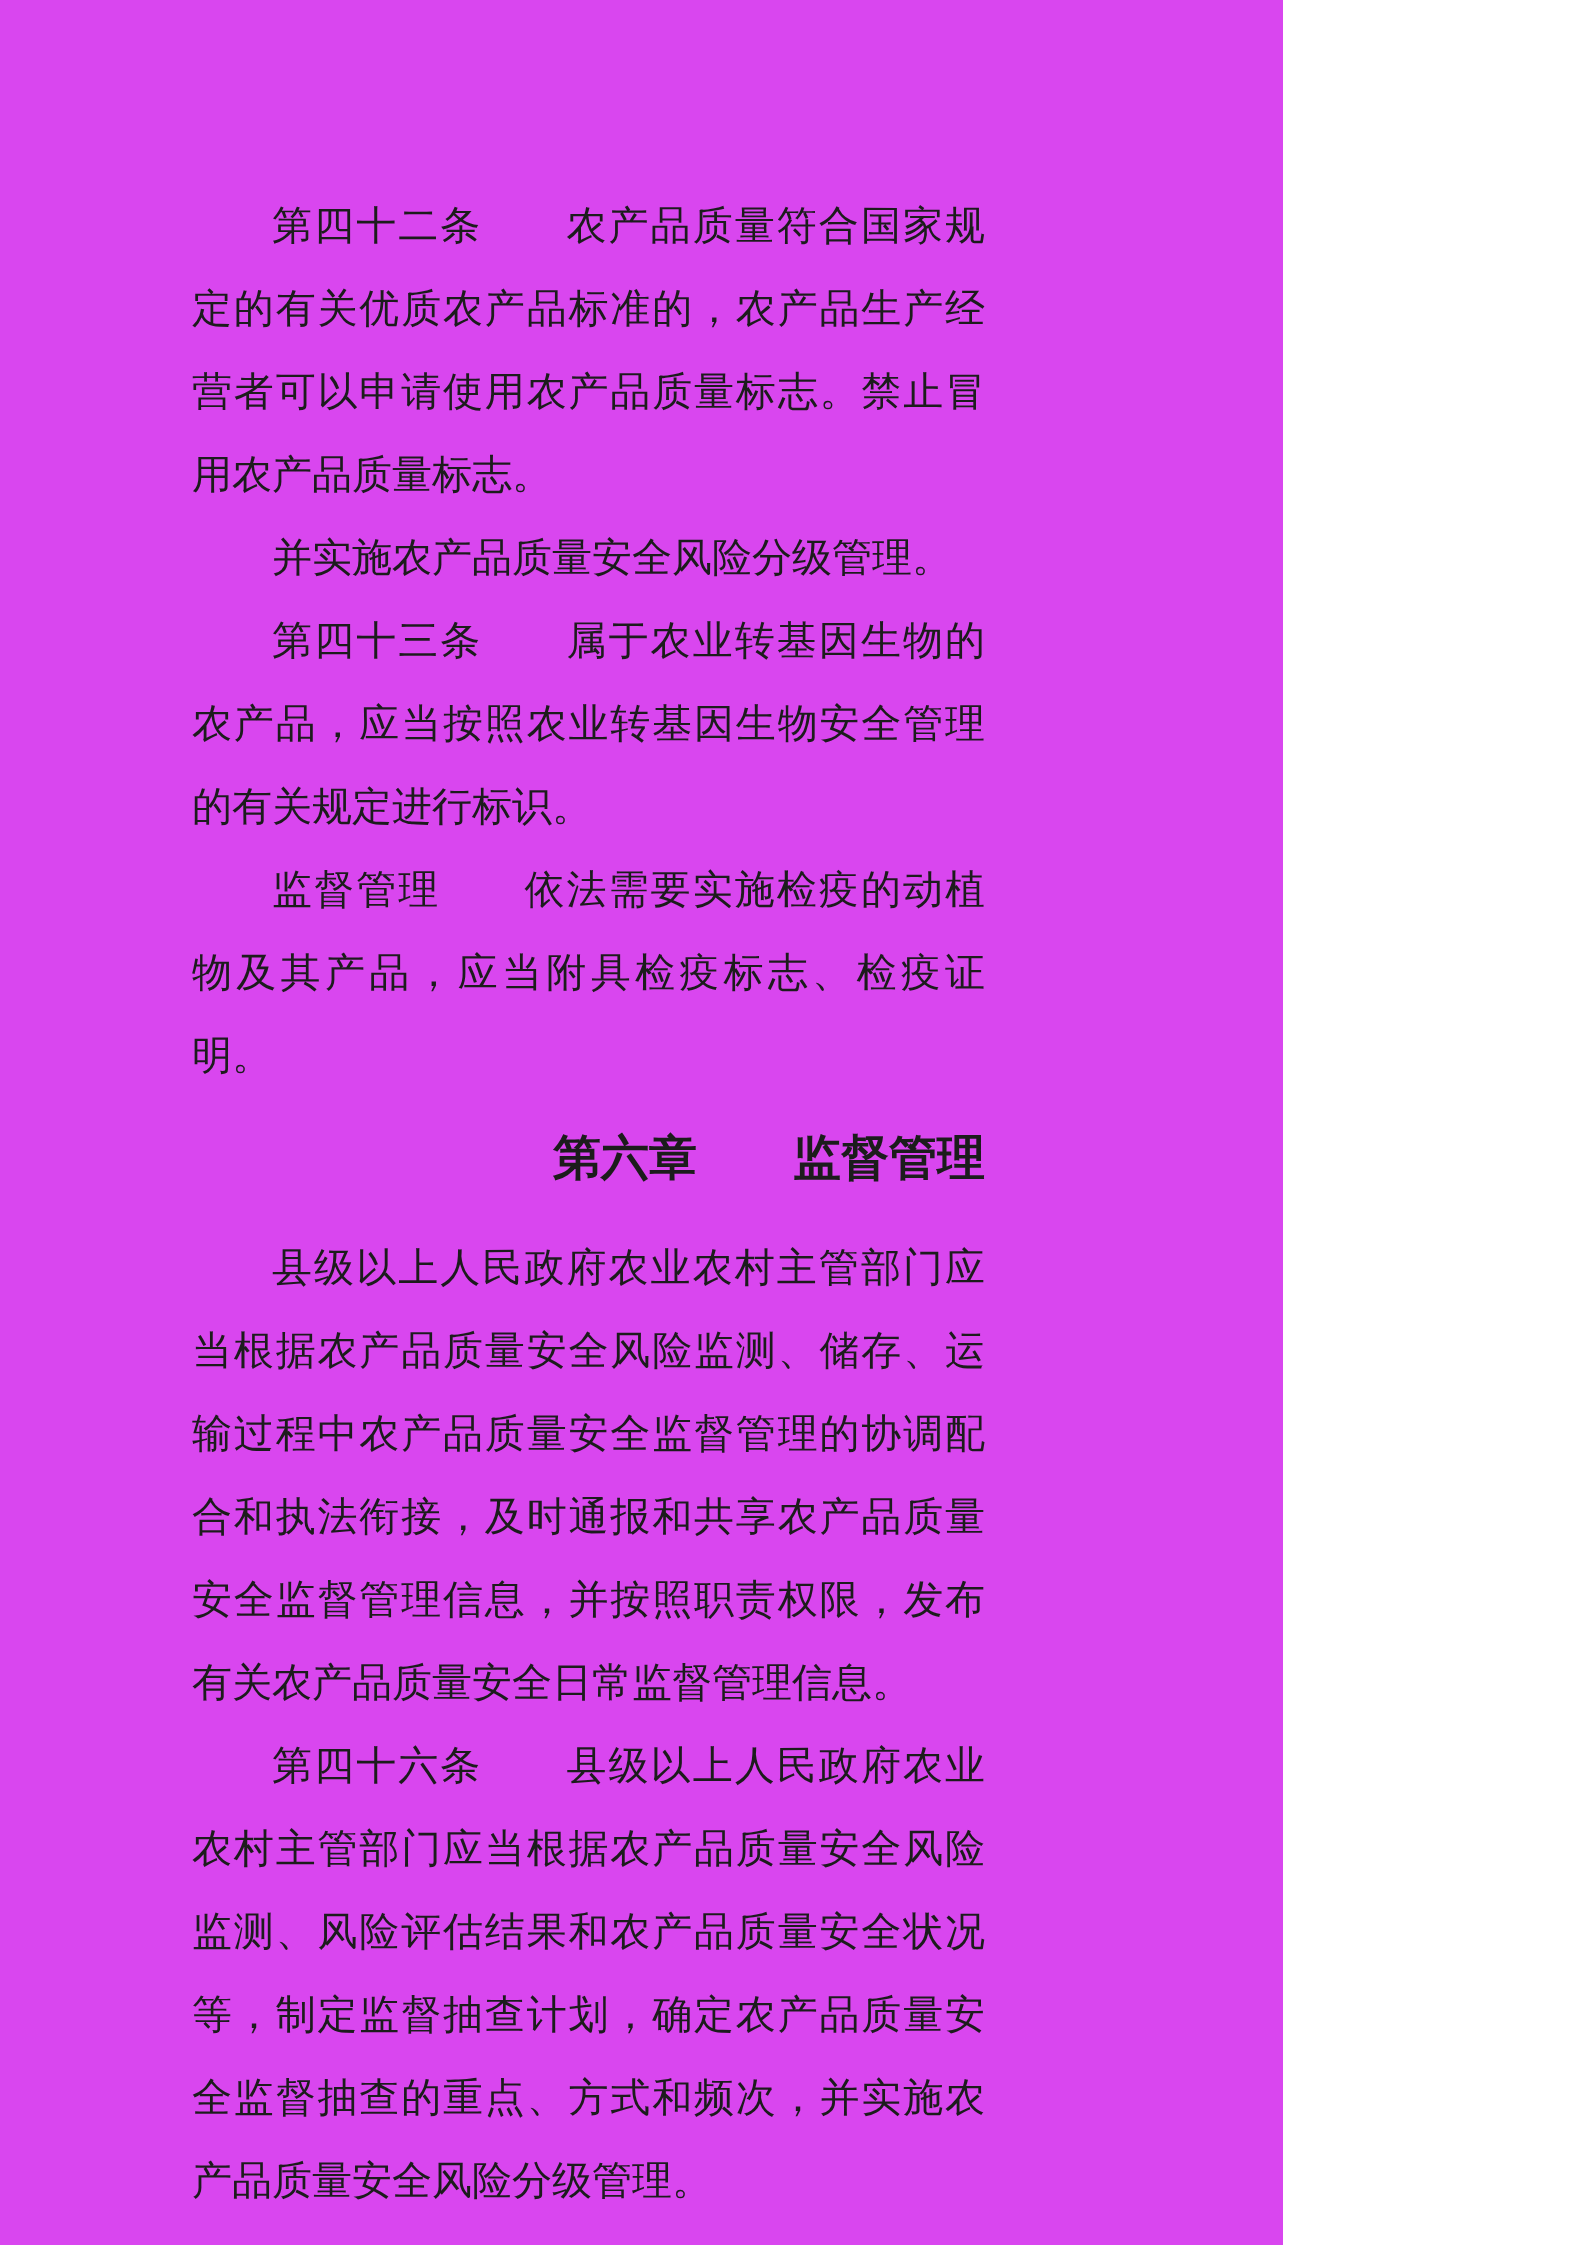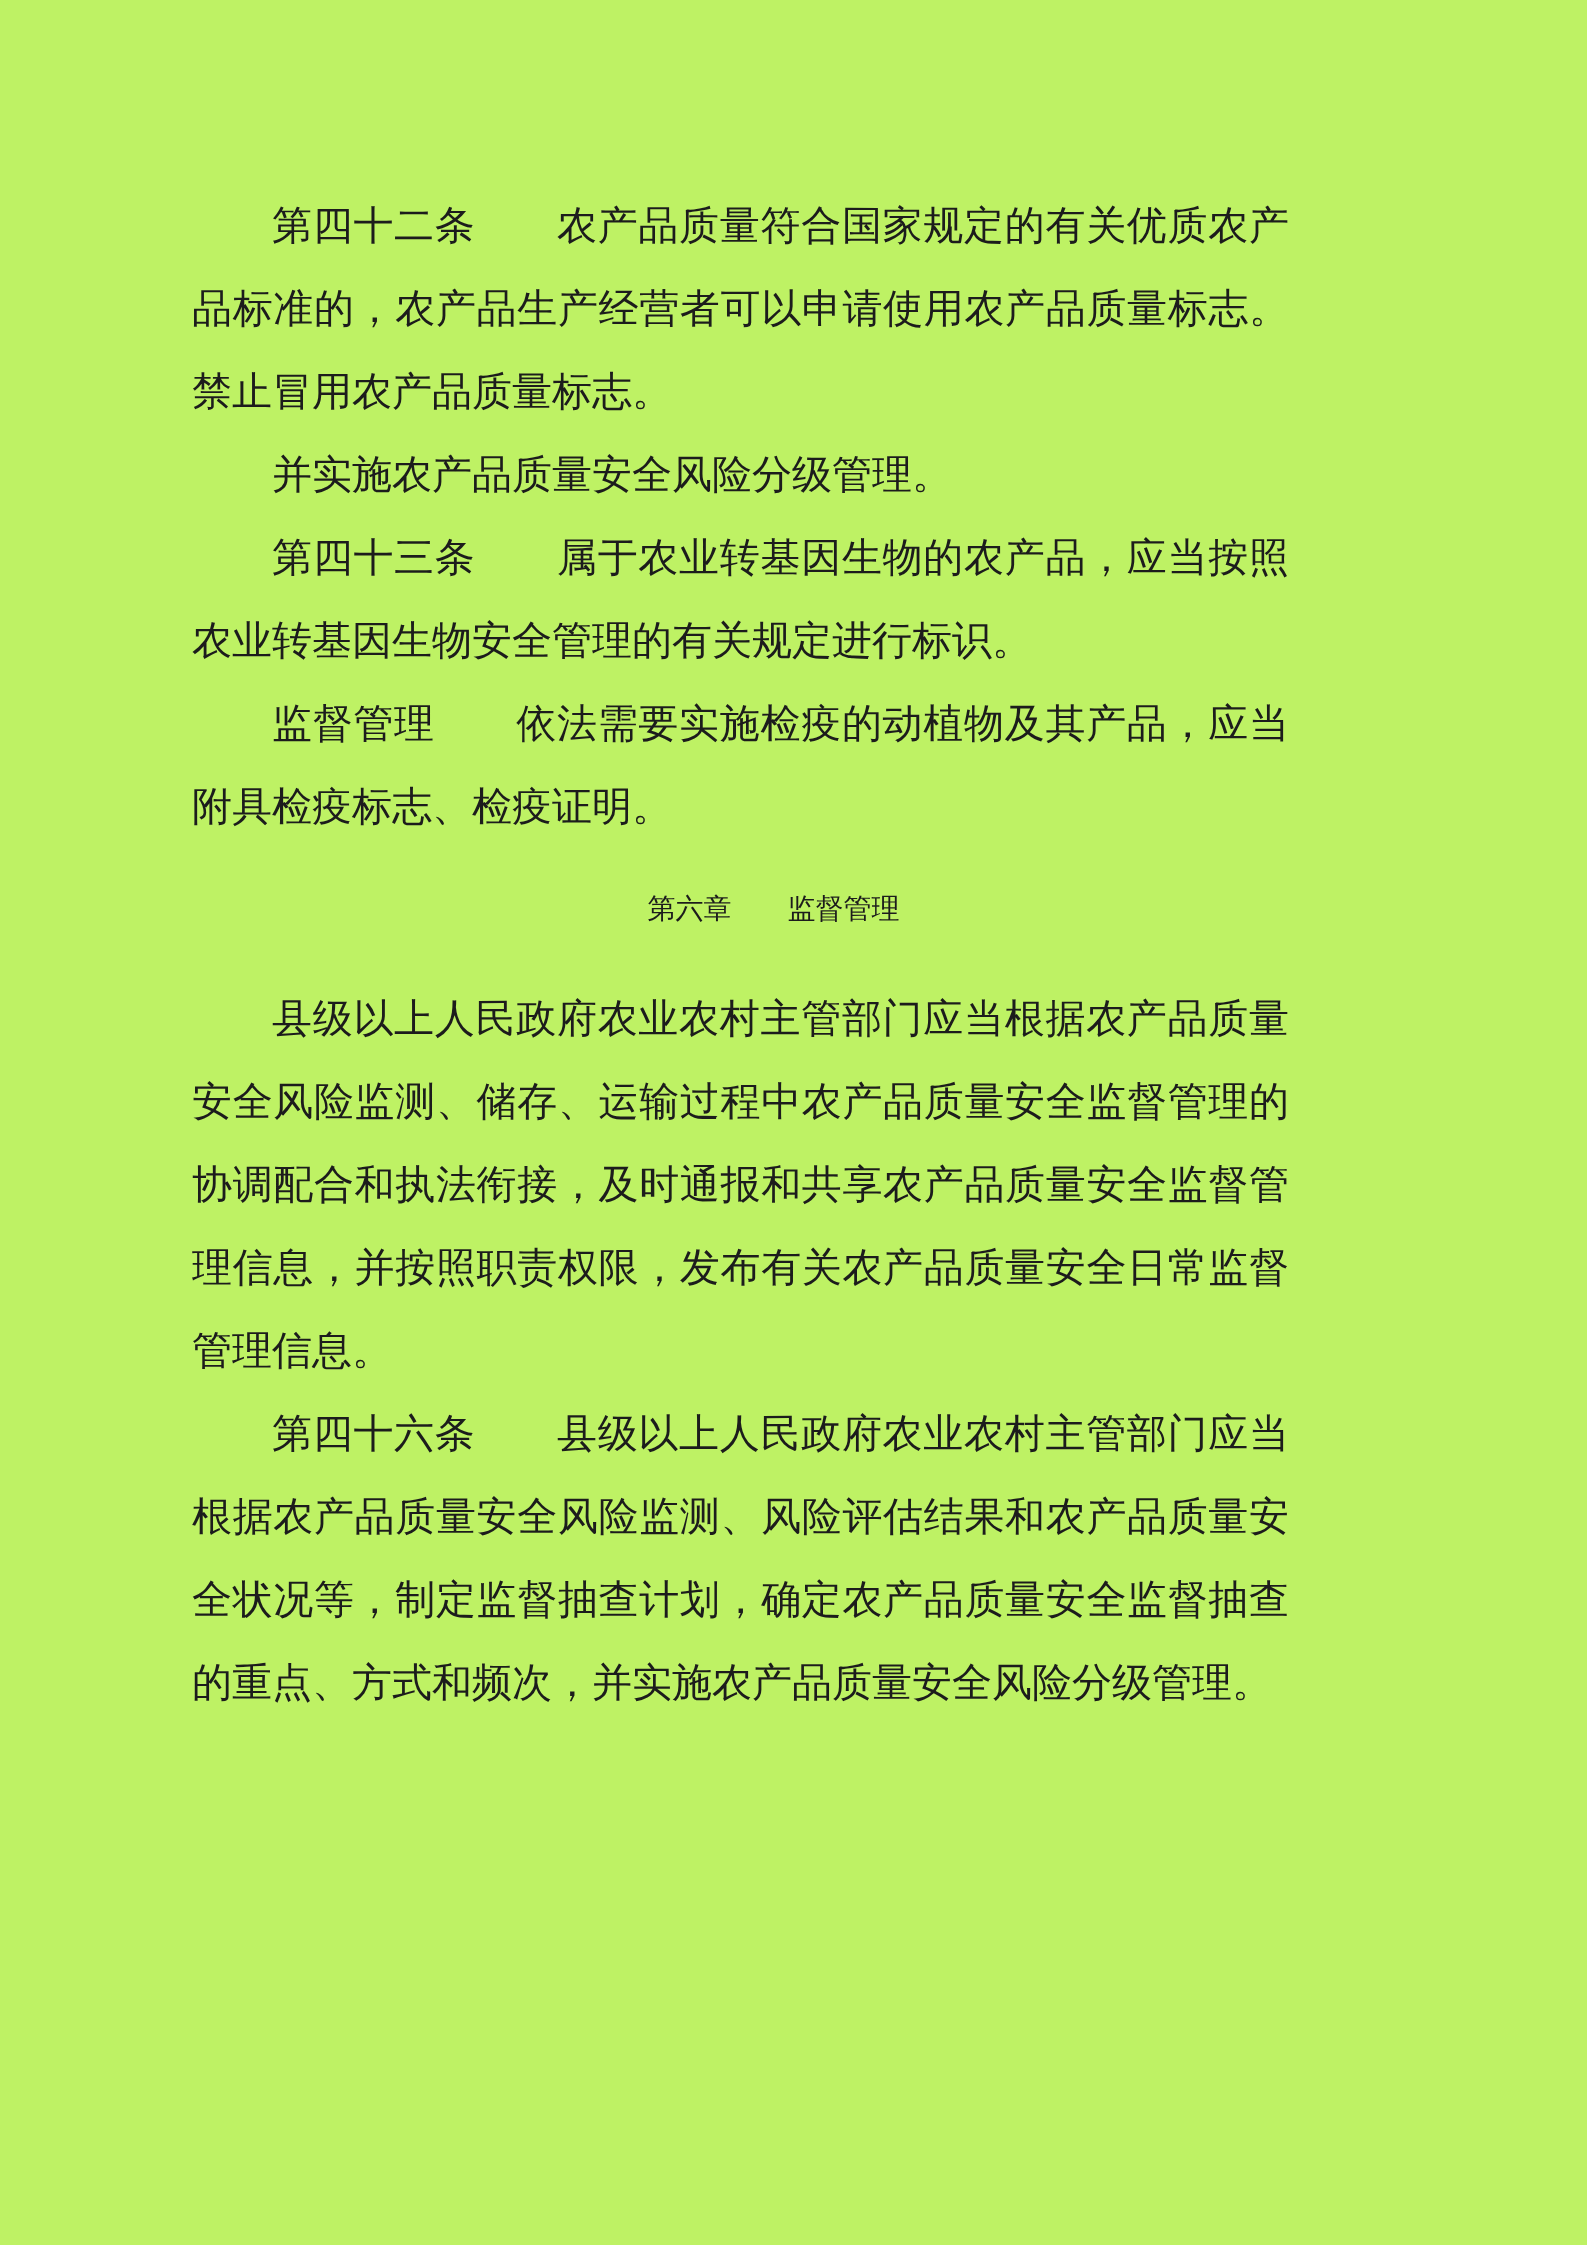--- a/index.html
+++ b/index.html
@@ -8,42 +8,42 @@
     background: #ffffff;
   }
   body {
     width: 1587px;
     height: 2245px;
     font-family: "Liberation Sans", sans-serif;
     color: #1c1c1c;
   }
   .page {
     box-sizing: border-box;
-    width: 1587px;
+    width: 1283px;
     height: 2245px;
     padding: 184px 298px 12px 192px; 
-    background: #bef264;
+    background: #d946ef;
     overflow: hidden;
   }
   .para {
     font-size: 40px;
     line-height: 83px;
     margin: 0;
     text-align: justify;
     text-justify: inter-ideograph;
     text-indent: 2em;
     word-break: break-all;
   }
   .chapter-heading {
-    font-size: 28px;
+    font-size: 48px;
     line-height: 83px;
-    font-weight: normal;
+    font-weight: bold;
     text-indent: 2.35em;
     margin: 19px 0 27px 0;
-    text-align: center;
+    text-align: right;
   }
 </style>
 </head>
 <body>
 
 <div class="page">
   <p class="para">第四十二条　　农产品质量符合国家规定的有关优质农产品标准的，农产品生产经营者可以申请使用农产品质量标志。禁止冒用农产品质量标志。</p>
 
   <p class="para">并实施农产品质量安全风险分级管理。</p>
 

